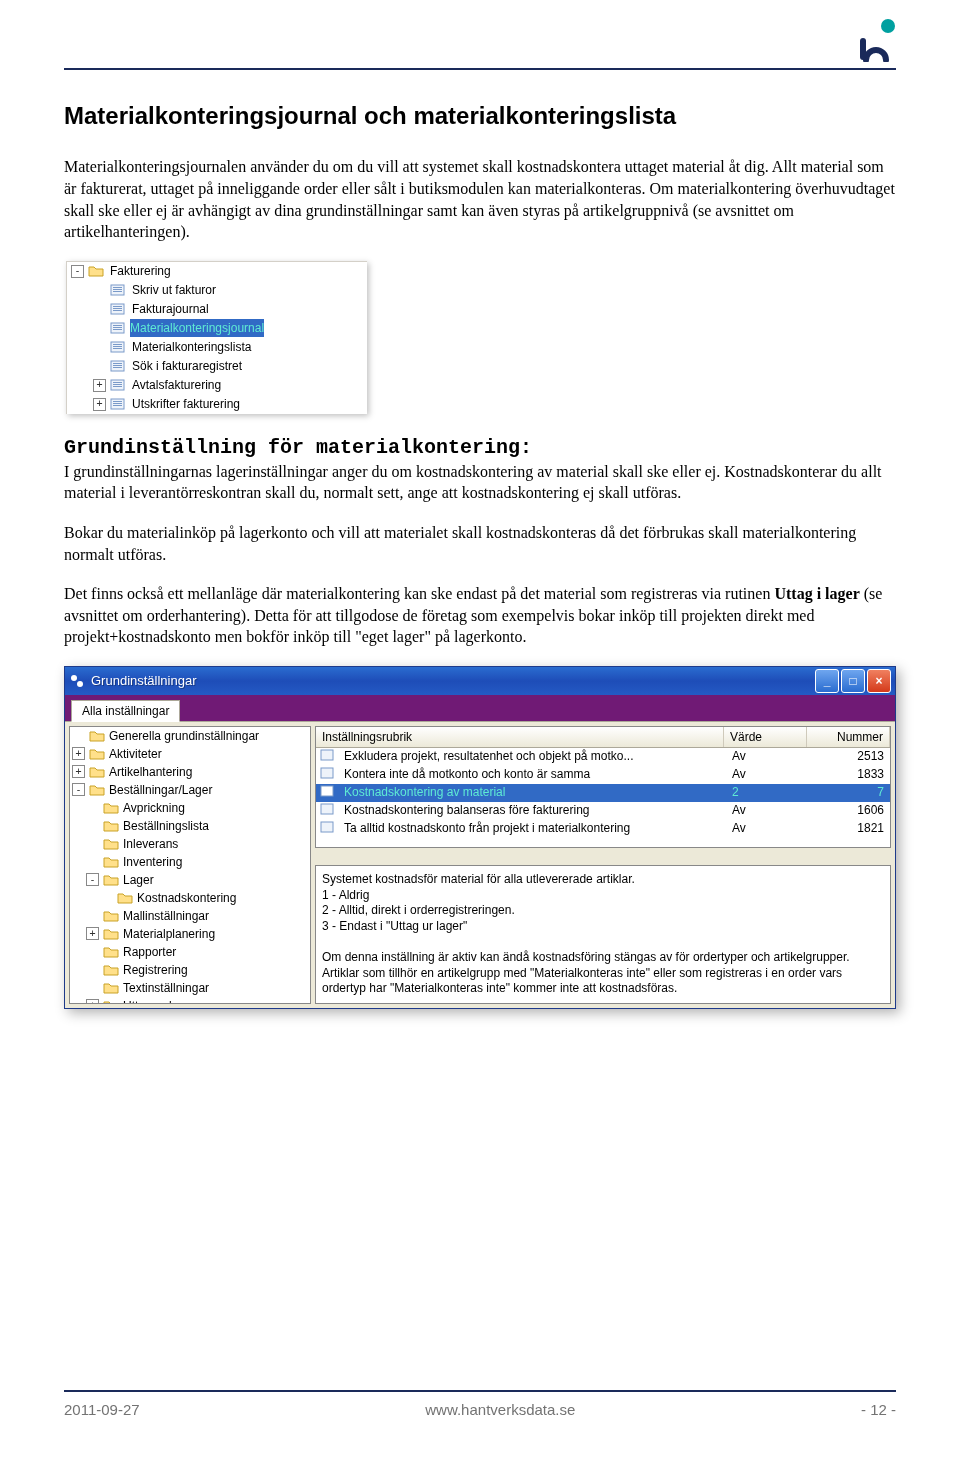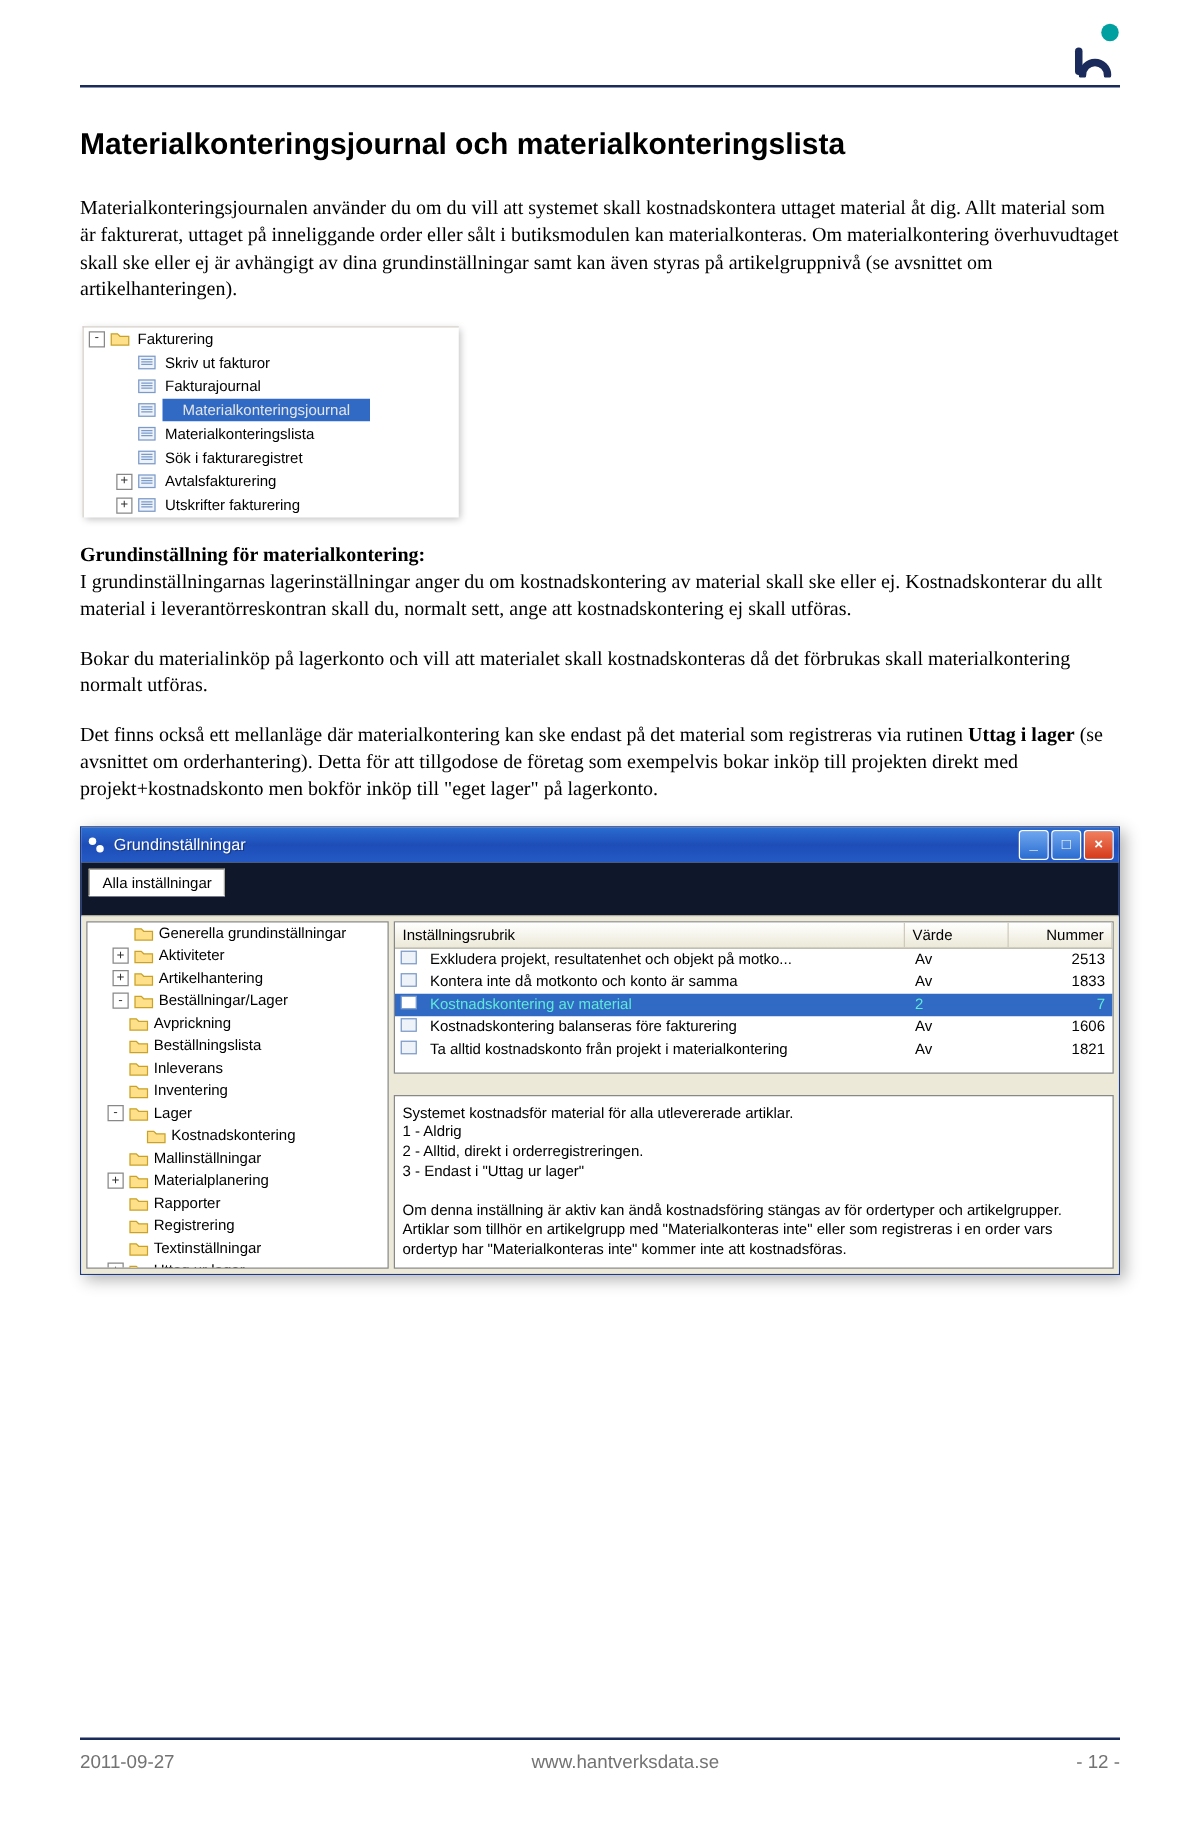--- a/index.html
+++ b/index.html
@@ -2,47 +2,47 @@
 <html><head>
 <meta charset="utf-8">
 <style>
 body{margin:0;background:#fff;font-family:Georgia,"Century Schoolbook",serif;font-size:16px;color:#000;line-height:1.35}
 .page{width:960px;height:1460px;margin:0 auto;position:relative;padding:0 64px;box-sizing:border-box}
 .logo{position:absolute;top:18px;right:64px;width:38px;height:44px}
 .logo svg{width:100%;height:100%}
 .rule{position:absolute;top:68px;left:64px;right:64px;height:0;border-top:2px solid #1a2a5a}
 h1{font-family:Arial,Helvetica,sans-serif;font-weight:bold;font-size:24px;margin:0 0 24px}
 p{margin:0 0 18px}
-.sec-head{font-family:Liberation Serif, serif;font-weight:bold;font-size:16px;margin-bottom:2px;display:inline}
+.sec-head{font-family:Liberation Mono, monospace;font-weight:bold;font-size:20px;margin-bottom:2px;display:inline}
 .footer{position:absolute;bottom:40px;left:64px;right:64px;border-top:2px solid #1a2a5a;padding-top:8px;display:flex;justify-content:space-between;font-family:Arial,Helvetica,sans-serif;font-size:15px;color:#737373}
 
 .tree1{width:300px;border:1px solid #d4d0c8;border-bottom-width:0;border-right-width:0;background:#fff;font-family:Tahoma,Arial,sans-serif;font-size:12px;margin:4px 0 20px 2px;box-shadow:2px 2px 6px rgba(0,0,0,0.25)}
 .tree1 .row{display:flex;align-items:center;height:19px;padding-left:4px;white-space:nowrap}
 .tree1 .sub{padding-left:26px}
-.tree1 .sel span.lbl{background:#316ac5;color:#e5e5e5;padding:1px 16px}
+.tree1 .sel span.lbl{background:#316ac5;color:#5eead4;padding:1px 0}
 .pm{width:11px;height:11px;border:1px solid #888;display:inline-flex;align-items:center;justify-content:center;font-size:10px;line-height:1;margin-right:4px;font-family:monospace;color:#333}
 .pm.none{border:none;width:13px;margin-right:4px}
 .fold{width:16px;height:14px;margin-right:4px;display:inline-block}
 .fold svg{display:block}
 .tree1 .lbl{padding:1px 2px}
 
 .win{margin-top:10px;border:1px solid #1e3a8a;background:#ece9d8;font-family:Tahoma,Arial,sans-serif;font-size:12px;box-shadow:4px 4px 12px rgba(0,0,0,.3)}
 .titlebar{height:28px;background:linear-gradient(#2a6cd0,#1e4db8 50%,#245ac4);color:#fff;display:flex;align-items:center;padding:0 4px;font-size:13px}
 .titlebar .icon{width:16px;height:16px;margin-right:6px}
 .titlebar .tbtxt{flex:1;text-shadow:1px 1px 0 rgba(0,0,0,.3)}
 .tbtns{display:flex;gap:2px}
 .tbtn{width:22px;height:22px;border:1px solid #fff;border-radius:3px;background:linear-gradient(#6fa6ef,#2a6cd0);color:#fff;display:flex;align-items:center;justify-content:center;font-family:Arial;font-size:12px;font-weight:bold}
 .tbtn.close{background:linear-gradient(#f08060,#d43a1a)}
-.tab{height:22px;background:#0f172a;border-bottom:1px solid #aca899;padding:4px 8px 16px 6px}
+.tab{height:22px;background:#701a75;border-bottom:1px solid #aca899;padding:4px 8px 0 6px}
 .tab span{display:inline-block;border:1px solid #aca899;border-bottom:1px solid #fff;padding:2px 10px;background:#fff;position:relative;top:1px}
 .body{display:flex;background:#ece9d8;height:286px}
 .left{width:240px;background:#fff;border:1px solid #888;margin:4px;overflow:hidden}
 .right{flex:1;display:flex;flex-direction:column;margin:4px 4px 4px 0}
 .left .row{display:flex;align-items:center;height:18px;white-space:nowrap}
-.left .l0{padding-left:20px}.left .l1{padding-left:16px}.left .l2{padding-left:30px}
+.left .l0{padding-left:2px}.left .l1{padding-left:16px}.left .l2{padding-left:30px}
 .grid{background:#fff;border:1px solid #888;height:130px;overflow:hidden}
 .ghead{display:flex;background:linear-gradient(#fff,#ece9d8);border-bottom:1px solid #aca899;height:20px}
 .ghead div{border-right:1px solid #cfcabb;padding:2px 6px}
 .c1{flex:1}.c2{width:70px}.c3{width:70px;text-align:right}
 .grow{display:flex;height:18px;}
 .grow div{padding:0 6px}
 .grow.sel{background:#316ac5;color:#5eead4}
 .grow .ic{width:16px;margin-left:4px;margin-right:2px;flex:none}
 .desc{margin-top:17px;flex:1;background:#fff;border:1px solid #888;padding:6px;font-size:12px;line-height:1.3}
 .content{position:absolute;top:100px;left:64px;right:64px}

